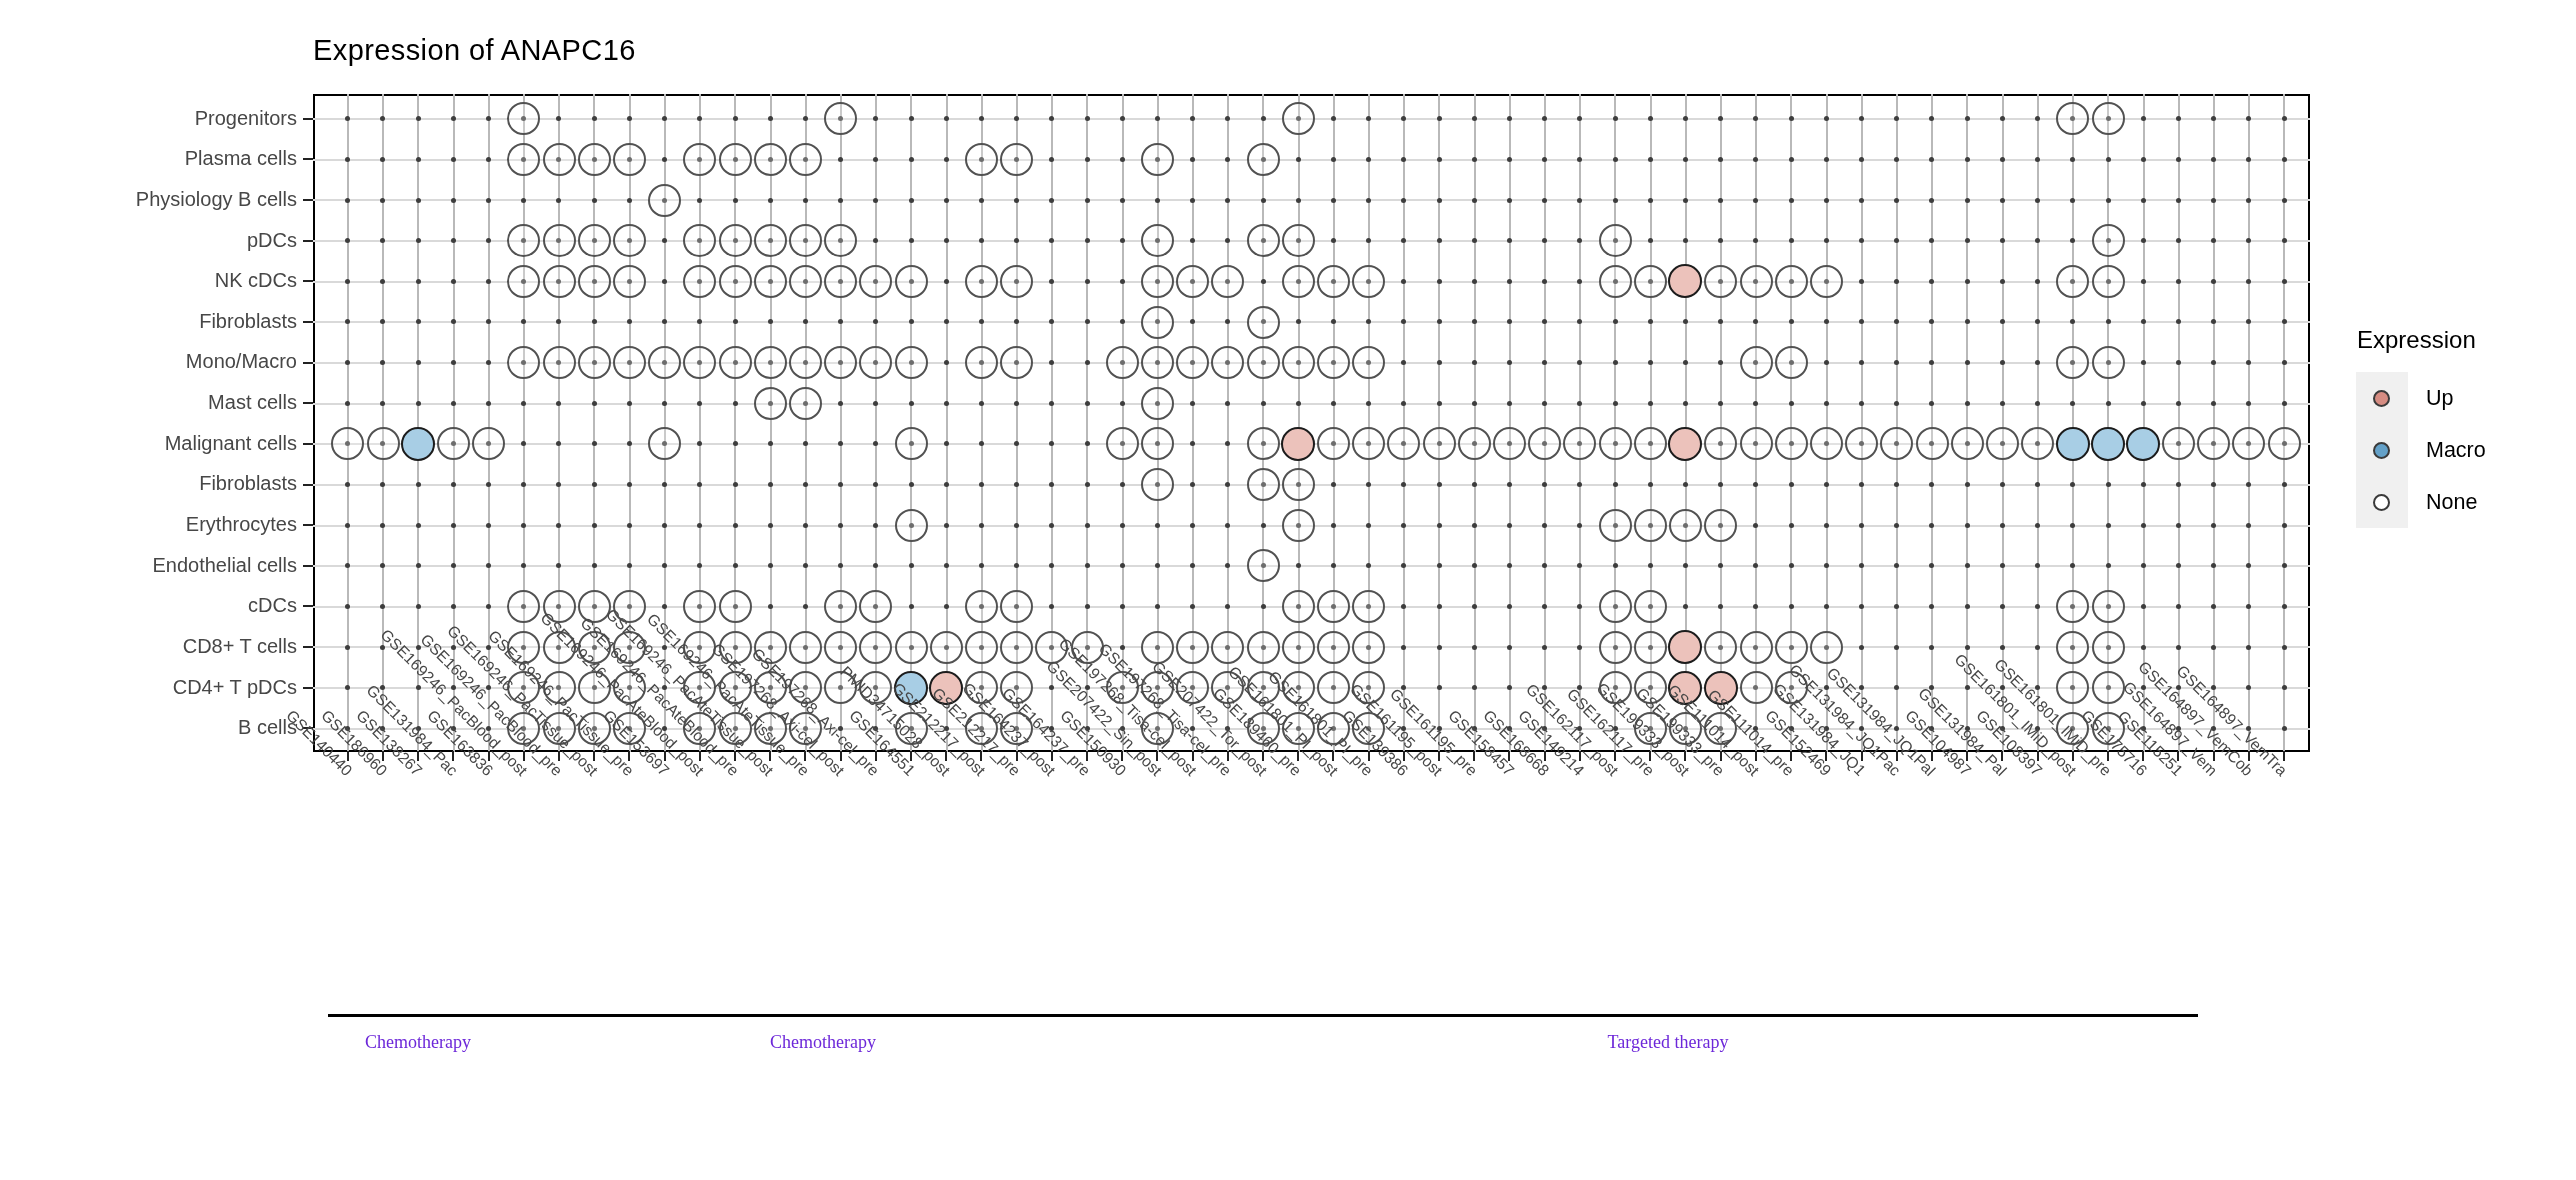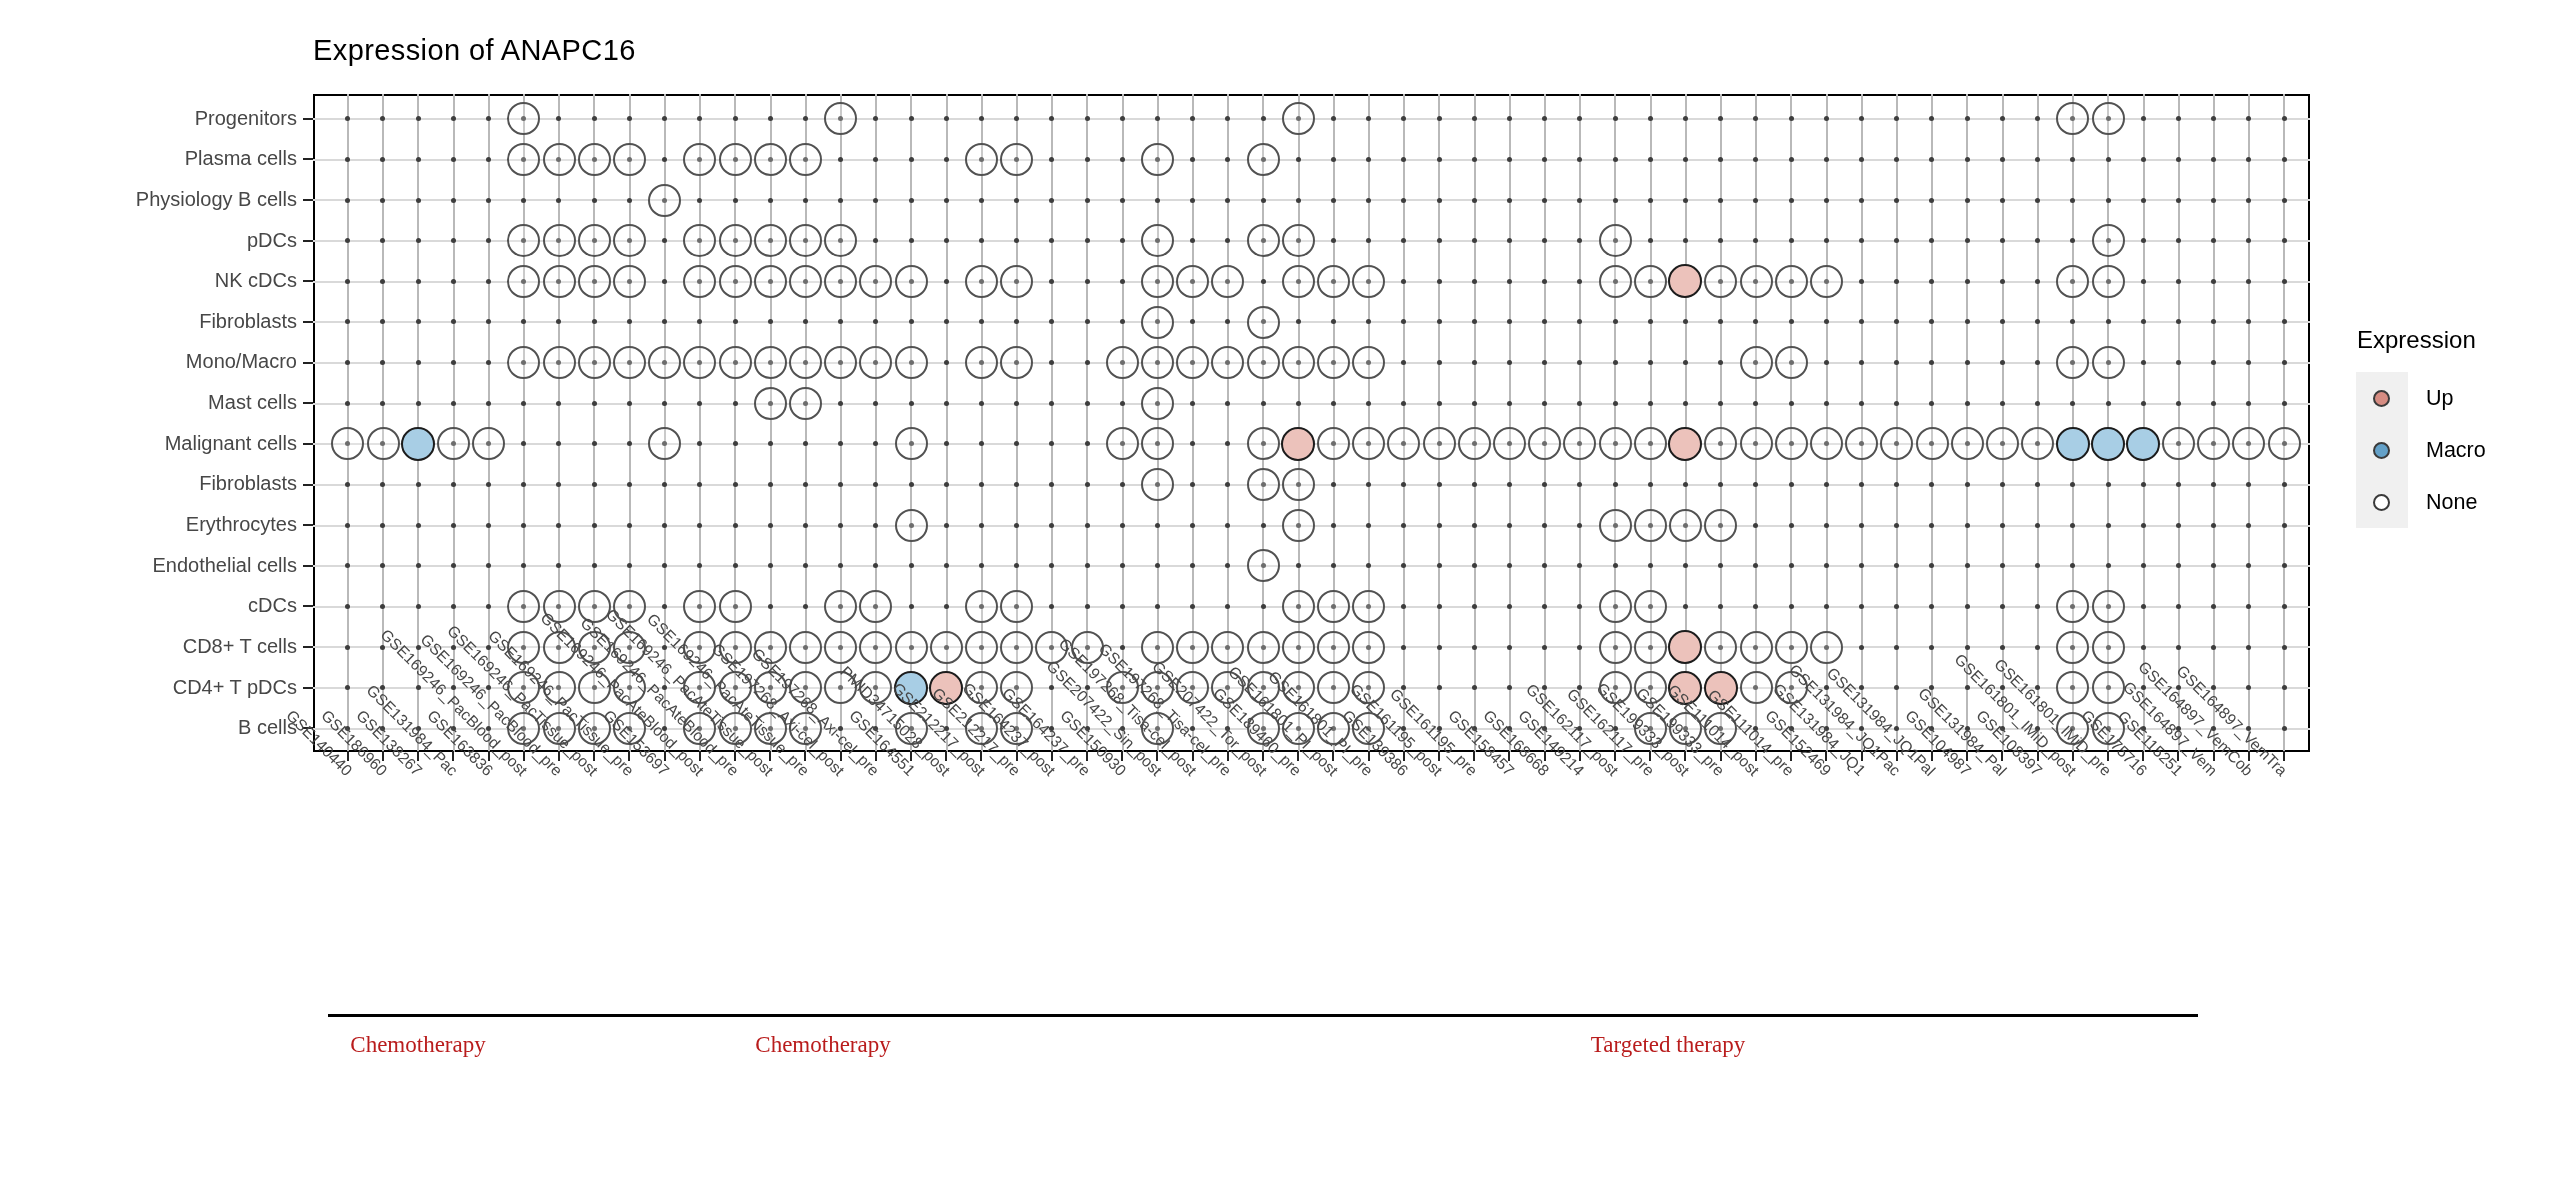--- a/index.html
+++ b/index.html
@@ -13,21 +13,21 @@
   .cellc{position:absolute;border-radius:50%;box-sizing:border-box;}
   .cellc.none{border:2.1px solid #525252;background:rgba(255,255,255,0.25);}
   .cellc.up{border:2.9px solid #1c1c1c;}
   .cellc.down{border:2.9px solid #1c1c1c;}
   .tick-b{position:absolute;width:2.1px;height:10px;background:#222;}
   .tick-l{position:absolute;width:10px;height:2.1px;background:#222;}
   .rowlab{position:absolute;font-size:20px;color:#474747;white-space:nowrap;text-align:right;}
   .collab{position:absolute;font-size:15.7px;color:#474747;white-space:nowrap;
           transform:rotate(45deg);transform-origin:100% 0;}
   .grp-line{position:absolute;height:2.9px;background:#000;}
-  .grp-lab{position:absolute;font-family:"Liberation Serif", serif;font-size:23px;color:#b91c1c;
+  .grp-lab{position:absolute;font-family:"Liberation Serif", serif;font-size:18px;color:#6d28d9;
            white-space:nowrap;transform:translateX(-50%);}
   #legend{position:absolute;}
   #legend-title{position:absolute;font-size:24px;color:#000;}
   .leg-keybg{position:absolute;background:#f0f0f0;}
   .leg-dot{position:absolute;border-radius:50%;box-sizing:border-box;border:2.1px solid #3a3a3a;}
   .leg-lab{position:absolute;font-size:21.5px;color:#000;white-space:nowrap;}
 </style>
 </head>
 <body>
 

